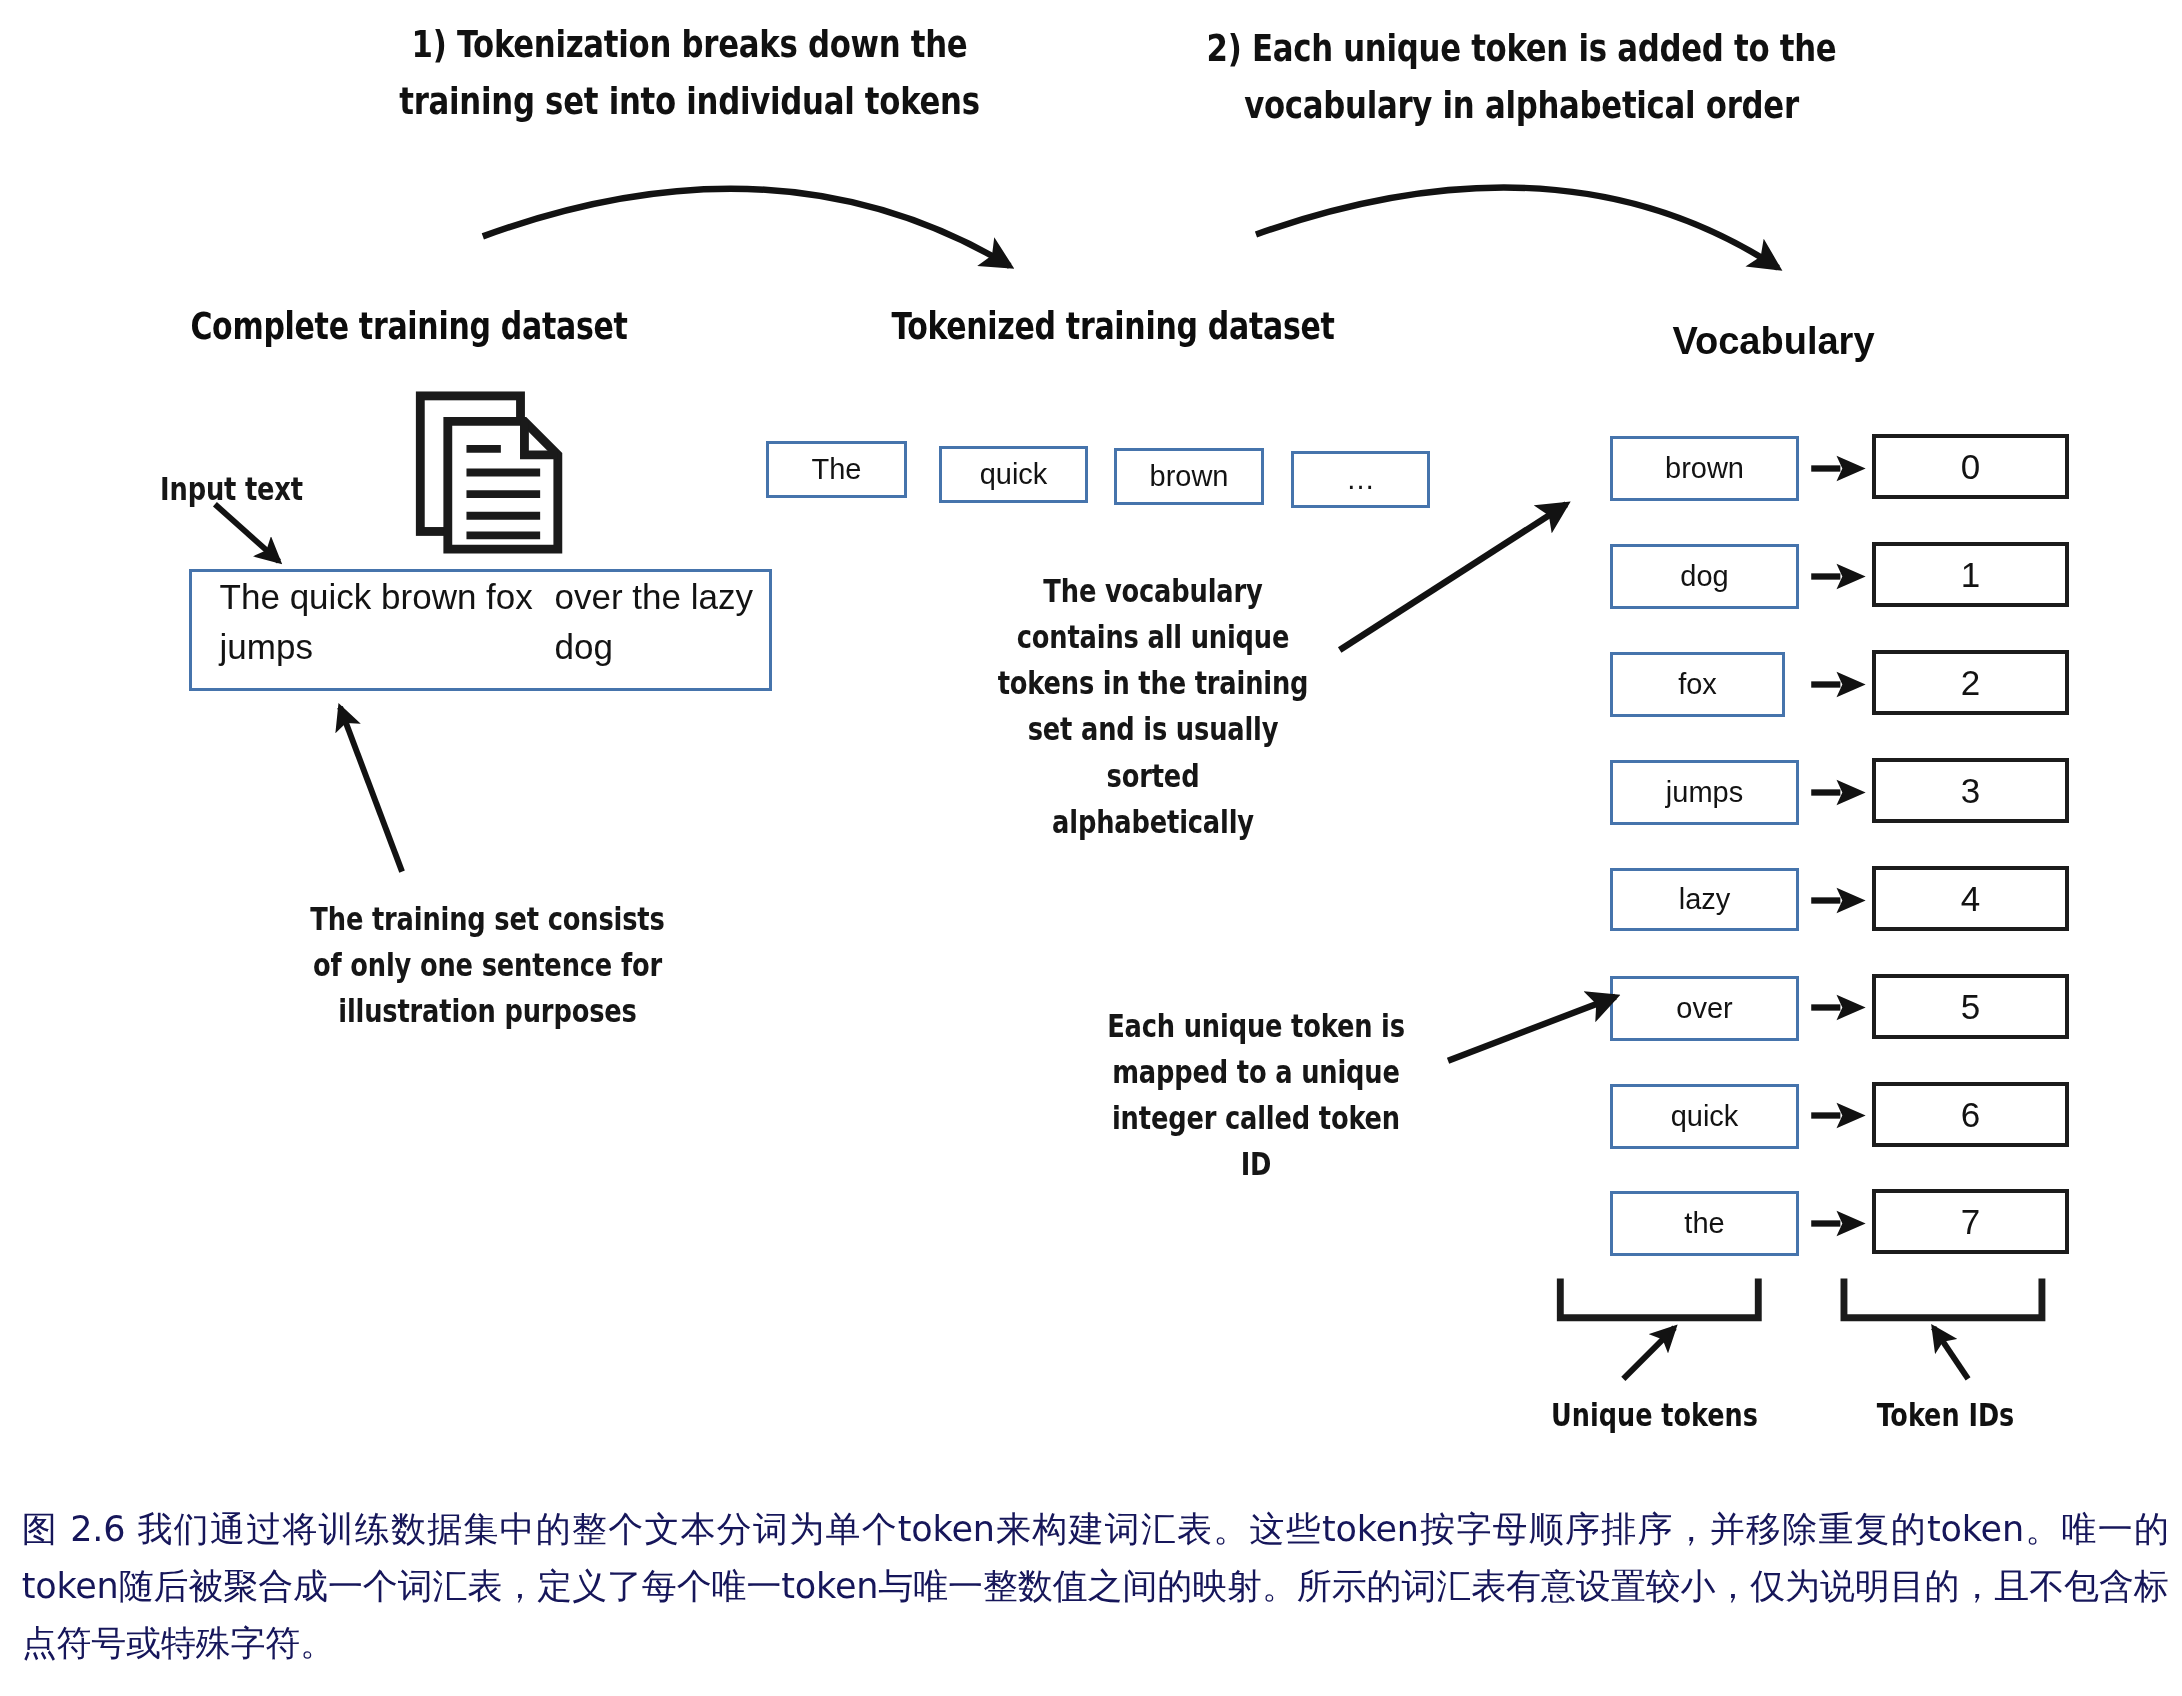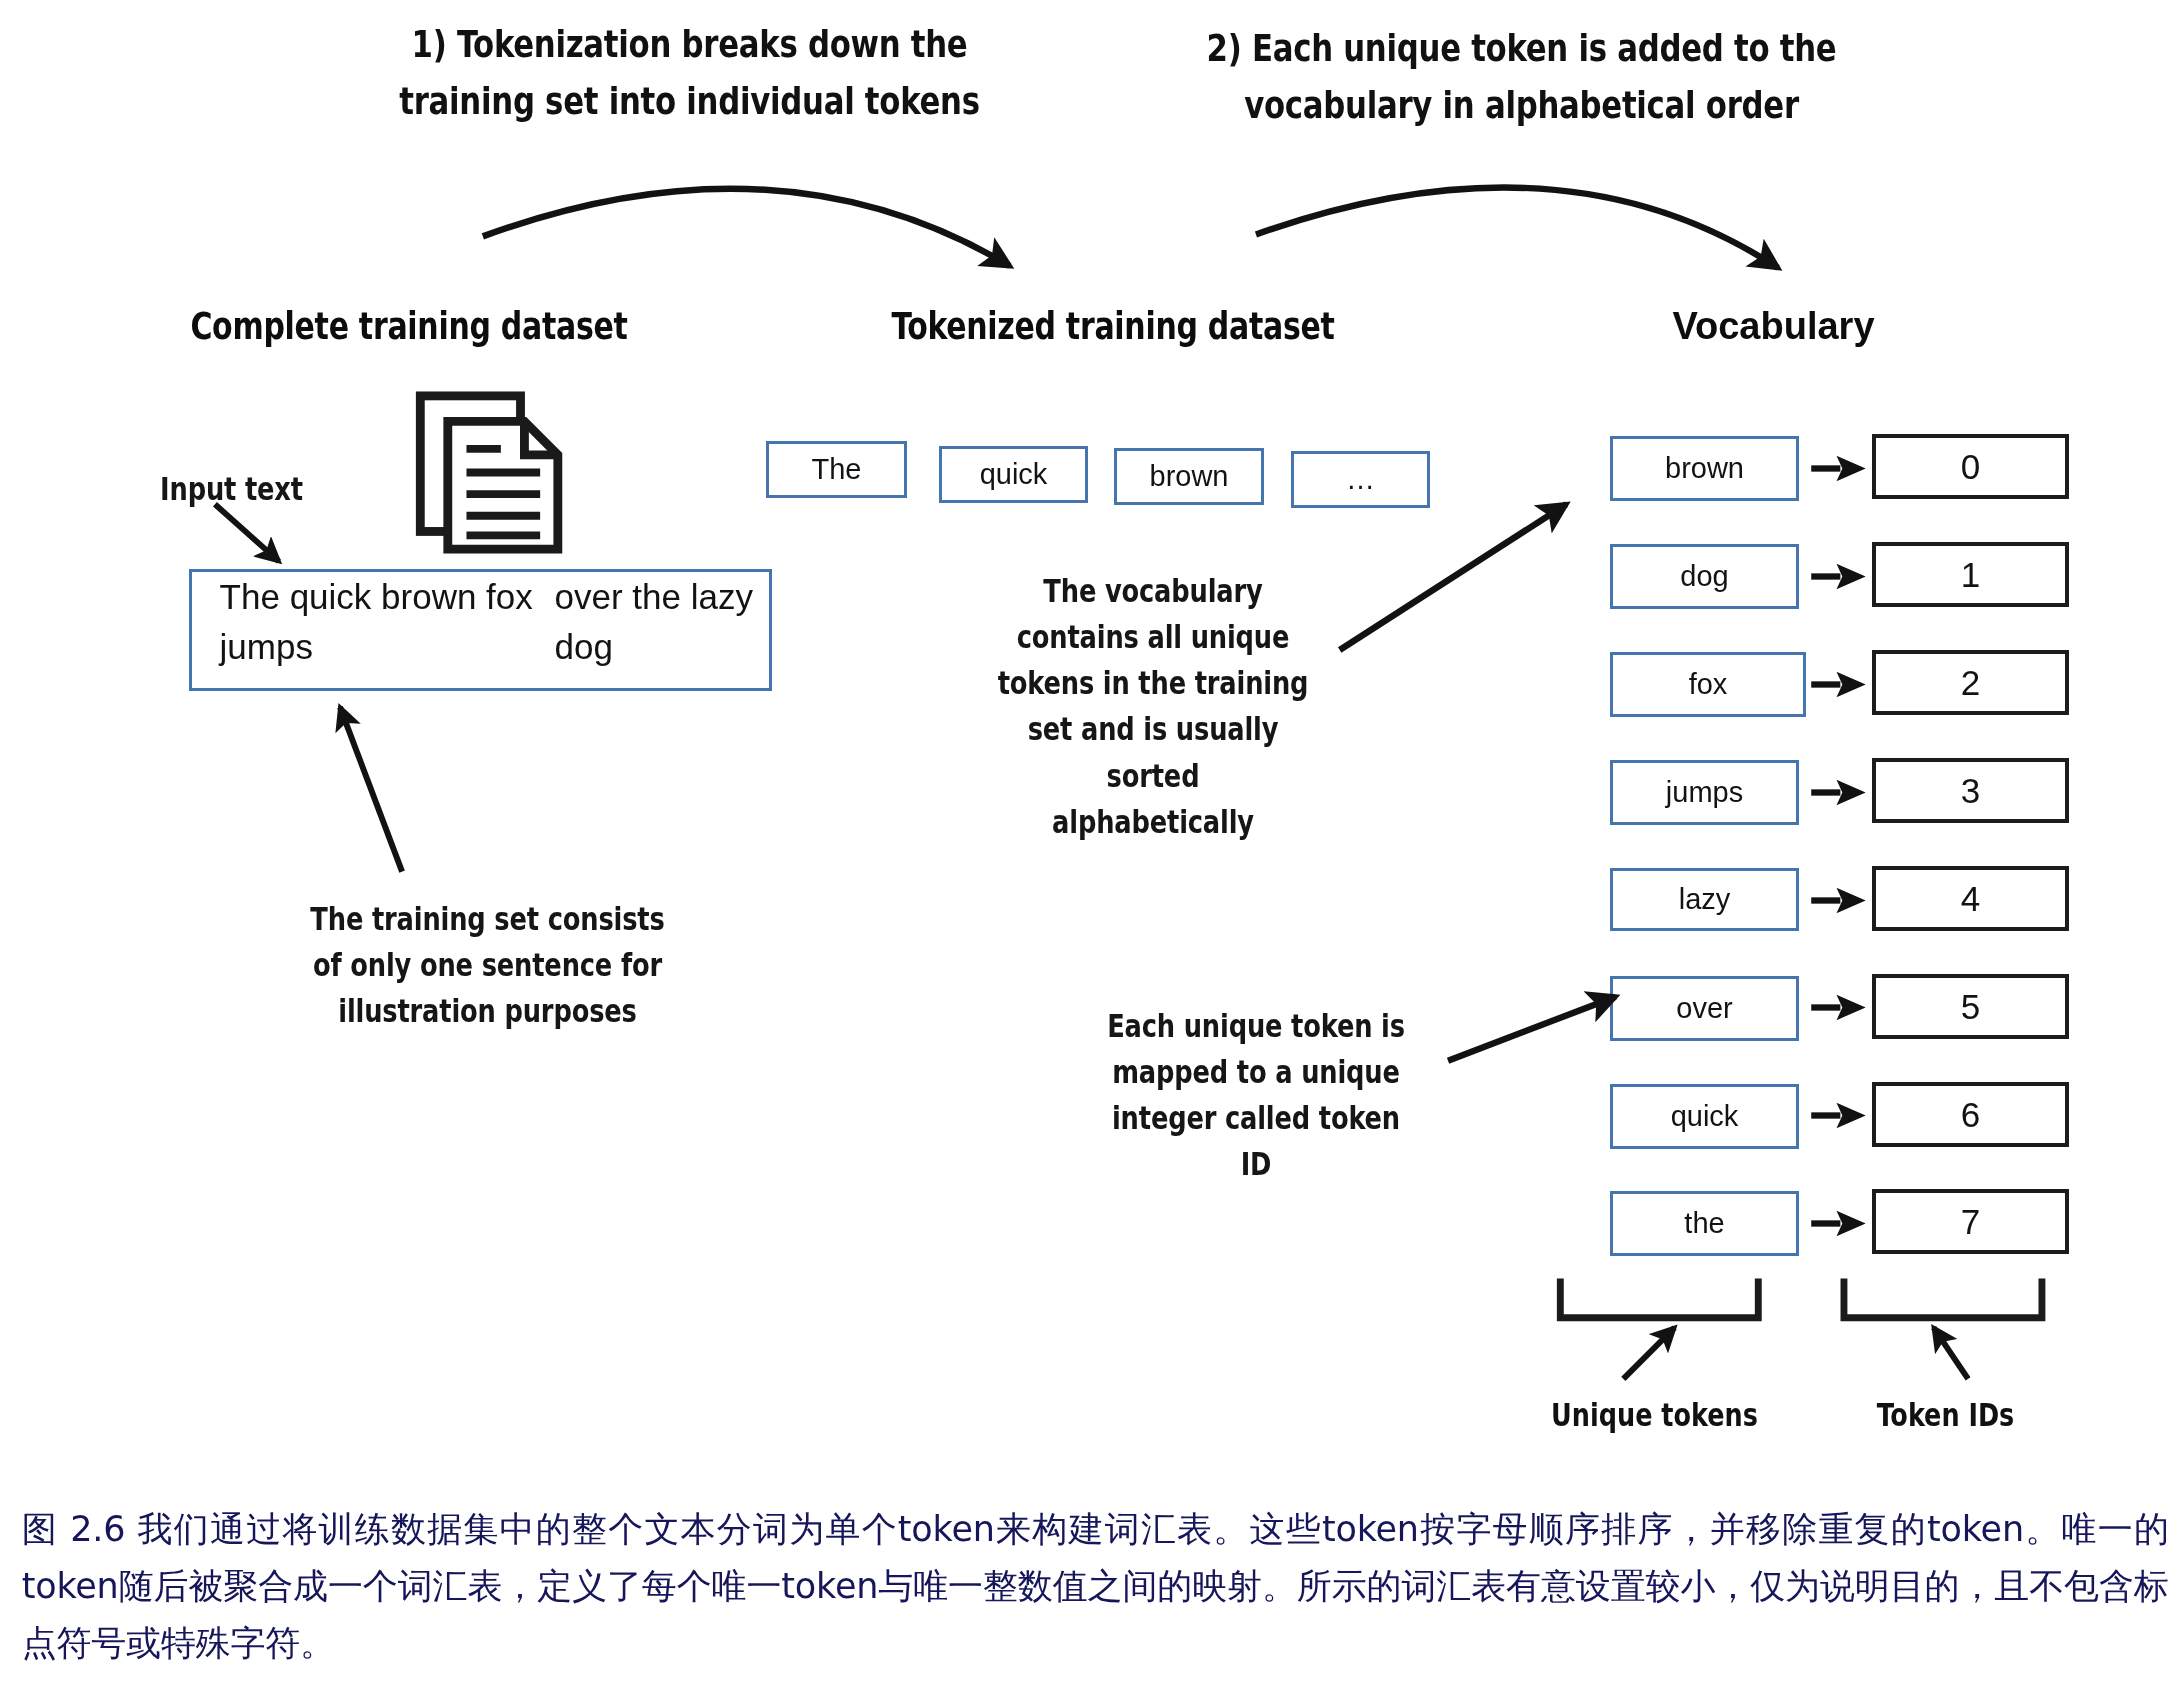--- a/index.html
+++ b/index.html
@@ -142,21 +142,21 @@
   <div class="abs step-head" style="left:325px; top:15.8px; width:729px;">1) Tokenization breaks down the
 training set into individual tokens</div>
 
   <div class="abs step-head" style="left:1157px; top:19.7px; width:729px;">2) Each unique token is added to the
 vocabulary in alphabetical order</div>
 
   <div class="abs sec-head" style="left:94px; top:305px; width:630px;">Complete training dataset</div>
 
   <div class="abs sec-head" style="left:798px; top:305px; width:630px;">Tokenized training dataset</div>
 
-  <div class="abs sec-head wide" style="left:1547px; top:305px; width:453px; font-size:38px;">Vocabulary</div>
+  <div class="abs sec-head wide" style="left:1547px; top:320px; width:453px; font-size:38px;">Vocabulary</div>
 
   <div class="abs anno" style="left:118px; top:466px; width:227px; font-size:32.5px;">Input text</div>
 
   <div class="abs inputbox" style="left:189px; top:569px; width:583px; height:122px;">
     <div>The quick brown fox jumps</div>
     <div>over the lazy dog</div>
   </div>
 
   <div class="abs anno" style="left:241px; top:896px; width:493px; font-size:32.5px;">The training set consists
 of only one sentence for
@@ -201,21 +201,21 @@
       <div class="abs bluebox" style="left: 1610px; top: 544px; width: 189px; height: 65px;">
         <span>dog</span>
       </div>
       <div class="abs idbox" style="left: 1872px; top: 542px; width: 197px; height: 65px;">
         <span>1</span>
       </div>
       <svg class="abs" width="59" height="35" viewBox="0 0 60 36" style="left: 1807px; top: 559px;">
         <path d="M 4 18 H 34" stroke="#121212" stroke-width="6.5" fill="none"></path>
         <path d="M 30 5 L 60 18 L 30 31 L 36 18 Z" fill="#121212"></path>
       </svg>
-      <div class="abs bluebox" style="left: 1610px; top: 652px; width: 196px; height: 65px; justify-content: center;">
+      <div class="abs bluebox" style="left: 1610px; top: 652px; width: 175px; height: 65px; justify-content: center;">
         <span>fox</span>
       </div>
       <div class="abs idbox" style="left: 1872px; top: 650px; width: 197px; height: 65px;">
         <span>2</span>
       </div>
       <svg class="abs" width="59" height="35" viewBox="0 0 60 36" style="left: 1807px; top: 667px;">
         <path d="M 4 18 H 34" stroke="#121212" stroke-width="6.5" fill="none"></path>
         <path d="M 30 5 L 60 18 L 30 31 L 36 18 Z" fill="#121212"></path>
       </svg>
       <div class="abs bluebox" style="left: 1610px; top: 760px; width: 189px; height: 65px;">

